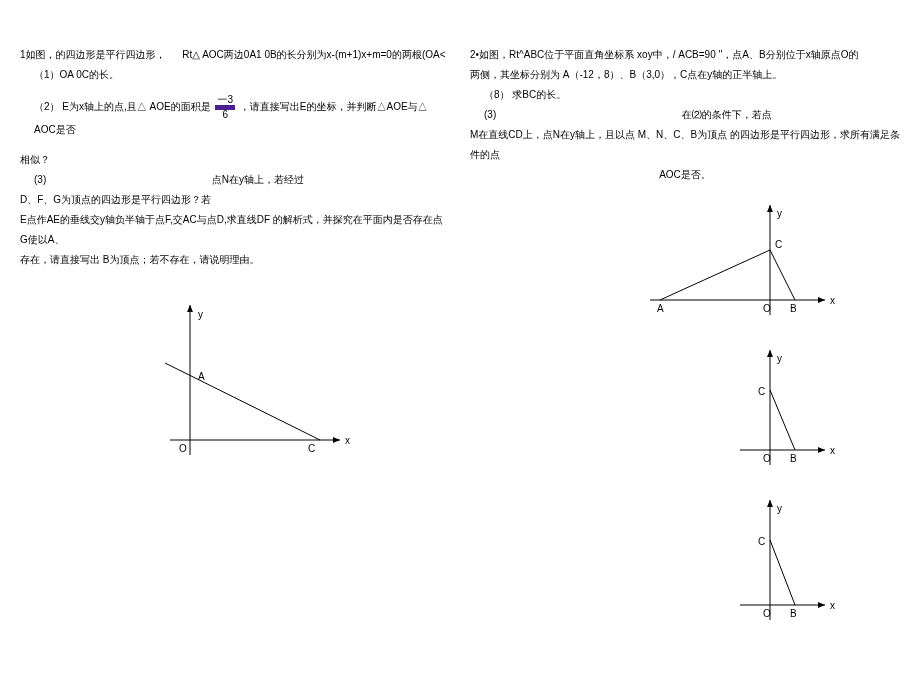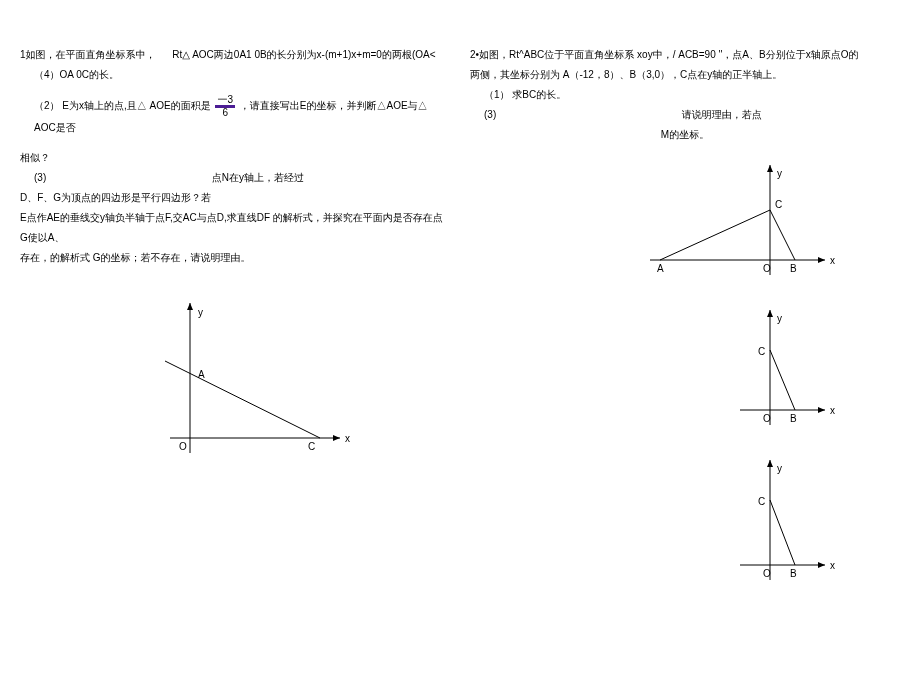--- a/index.html
+++ b/index.html
@@ -40,21 +40,21 @@
     }
     .fraction {
       display: inline-block;
       vertical-align: middle;
       text-align: center;
       line-height: 1;
       margin: 0 2px;
     }
     .fraction .num {
       display: block;
-      border-bottom: 3px solid #4c1d95;
+      border-bottom: 5px solid #4c1d95;
       padding: 0 2px;
     }
     .fraction .den {
       display: block;
       padding: 0 2px;
     }
     .chart-container {
       display: flex;
       justify-content: center;
       margin-top: 10px;
@@ -74,28 +74,28 @@
     }
   </style>
 </head>
 <body>
 
 <div class="page">
 
   <div class="column left-column">
 
     <div class="line">
-      <span>1如图，在平面直角坐标系中，</span>
+      <span>1如图，的四边形是平行四边形，</span>
       &nbsp;&nbsp;&nbsp;&nbsp;
       <span>Rt△ AOC两边0A1 0B的长分别为x-(m+1)x+m=0的两根(OA&lt;</span>
     </div>
 
 
     <div class="line indent">
-      <span>（4）OA 0C的长。</span>
+      <span>（1）OA 0C的长。</span>
     </div>
 
     <div style="height:10px"></div>
 
     <div class="line indent">
       <span>（2） E为x轴上的点,且△ AOE的面积是</span>
       <span class="fraction">
         <span class="num">一3</span>
         <span class="den">6</span>
       </span>
@@ -116,21 +116,21 @@
 
     <div class="line">
       <span>D、F、G为顶点的四边形是平行四边形？若</span>
     </div>
 
     <div class="line">
       <span>E点作AE的垂线交y轴负半轴于点F,交AC与点D,求直线DF 的解析式，并探究在平面内是否存在点 G使以A、</span>
     </div>
 
     <div class="line">
-      <span>存在，的解析式 G的坐标；若不存在，请说明理由。</span>
+      <span>存在，请直接写出 B为顶点；若不存在，请说明理由。</span>
     </div>
 
     <div class="chart-container">
       <svg width="250" height="210">
 
         <line x1="60" y1="160" x2="230" y2="160" stroke="#000" stroke-width="1"></line>
         <polygon points="230,160 223,157 223,163" fill="#000"></polygon>
         <line x1="80" y1="175" x2="80" y2="25" stroke="#000" stroke-width="1"></line>
         <polygon points="80,25 77,32 83,32" fill="#000"></polygon>
 
@@ -149,33 +149,36 @@
 
     <div class="line">
       <span>2•如图，Rt^ABC位于平面直角坐标系 xoy中，/ ACB=90 ''，点A、B分别位于x轴原点O的</span>
     </div>
 
     <div class="line">
       <span>两侧，其坐标分别为 A（-12，8）、B（3,0），C点在y轴的正半轴上。</span>
     </div>
 
     <div class="line indent">
-      <span>（1） 求BC的长。</span>
+      <span>（8） 求BC的长。</span>
     </div>
 
 
     <div class="line indent">
       <span>(3)</span>
       <span style="display:inline-block;width:180px"></span>
-      <span>请说明理由，若点</span>
-    </div>
-
+      <span>在⑵的条件下，若点</span>
+    </div>
+
+    <div class="line">
+      <span>M在直线CD上，点N在y轴上，且以点 M、N、C、B为顶点 的四边形是平行四边形，求所有满足条件的点</span>
+    </div>
 
     <div class="line" style="text-align:center">
-      <span>M的坐标。</span>
+      <span>AOC是否。</span>
     </div>
 
     <div class="chart-container-right">
       <svg width="200" height="140">
         <line x1="10" y1="110" x2="185" y2="110" stroke="#000" stroke-width="1"></line>
         <polygon points="185,110 178,107 178,113" fill="#000"></polygon>
         <line x1="130" y1="125" x2="130" y2="15" stroke="#000" stroke-width="1"></line>
         <polygon points="130,15 127,22 133,22" fill="#000"></polygon>
 
         <line x1="20" y1="110" x2="130" y2="60" stroke="#000" stroke-width="1"></line>

